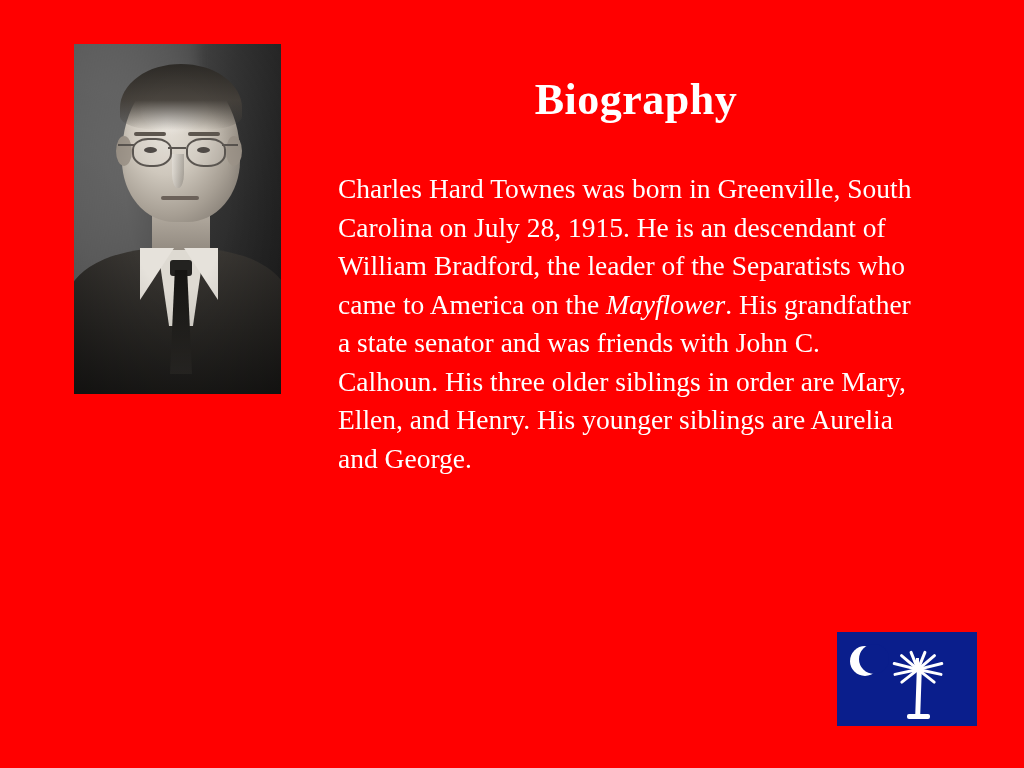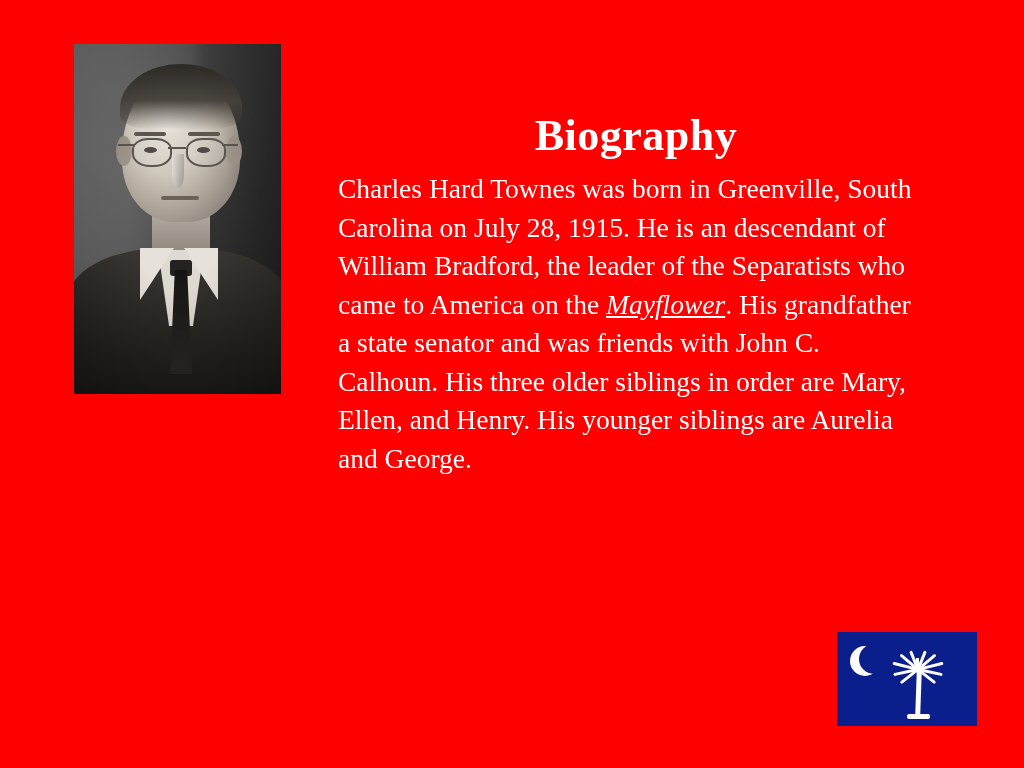--- a/index.html
+++ b/index.html
@@ -231,34 +231,33 @@
   .title {
     position: absolute;
     left: 336px;
     top: 74px;
     width: 600px;
     text-align: center;
     color: #FFFFFF;
     font-size: 44px;
     font-weight: bold;
     letter-spacing: 0.5px;
-    margin-top: 36px;
   }
 
   
   .body-text {
     position: absolute;
     left: 338px;
     top: 170px;
     width: 580px;
     color: #FFFFFF;
     font-size: 27.5px;
     line-height: 38.5px;
   }
-  .body-text .it { font-style: italic; text-decoration: underline; }
+  .body-text .it { font-style: italic; }
 
   
   .flag {
     position: absolute;
     left: 837px;
     top: 632px;
     width: 140px;
     height: 94px;
     background: #0A1E8C;
     overflow: hidden;

